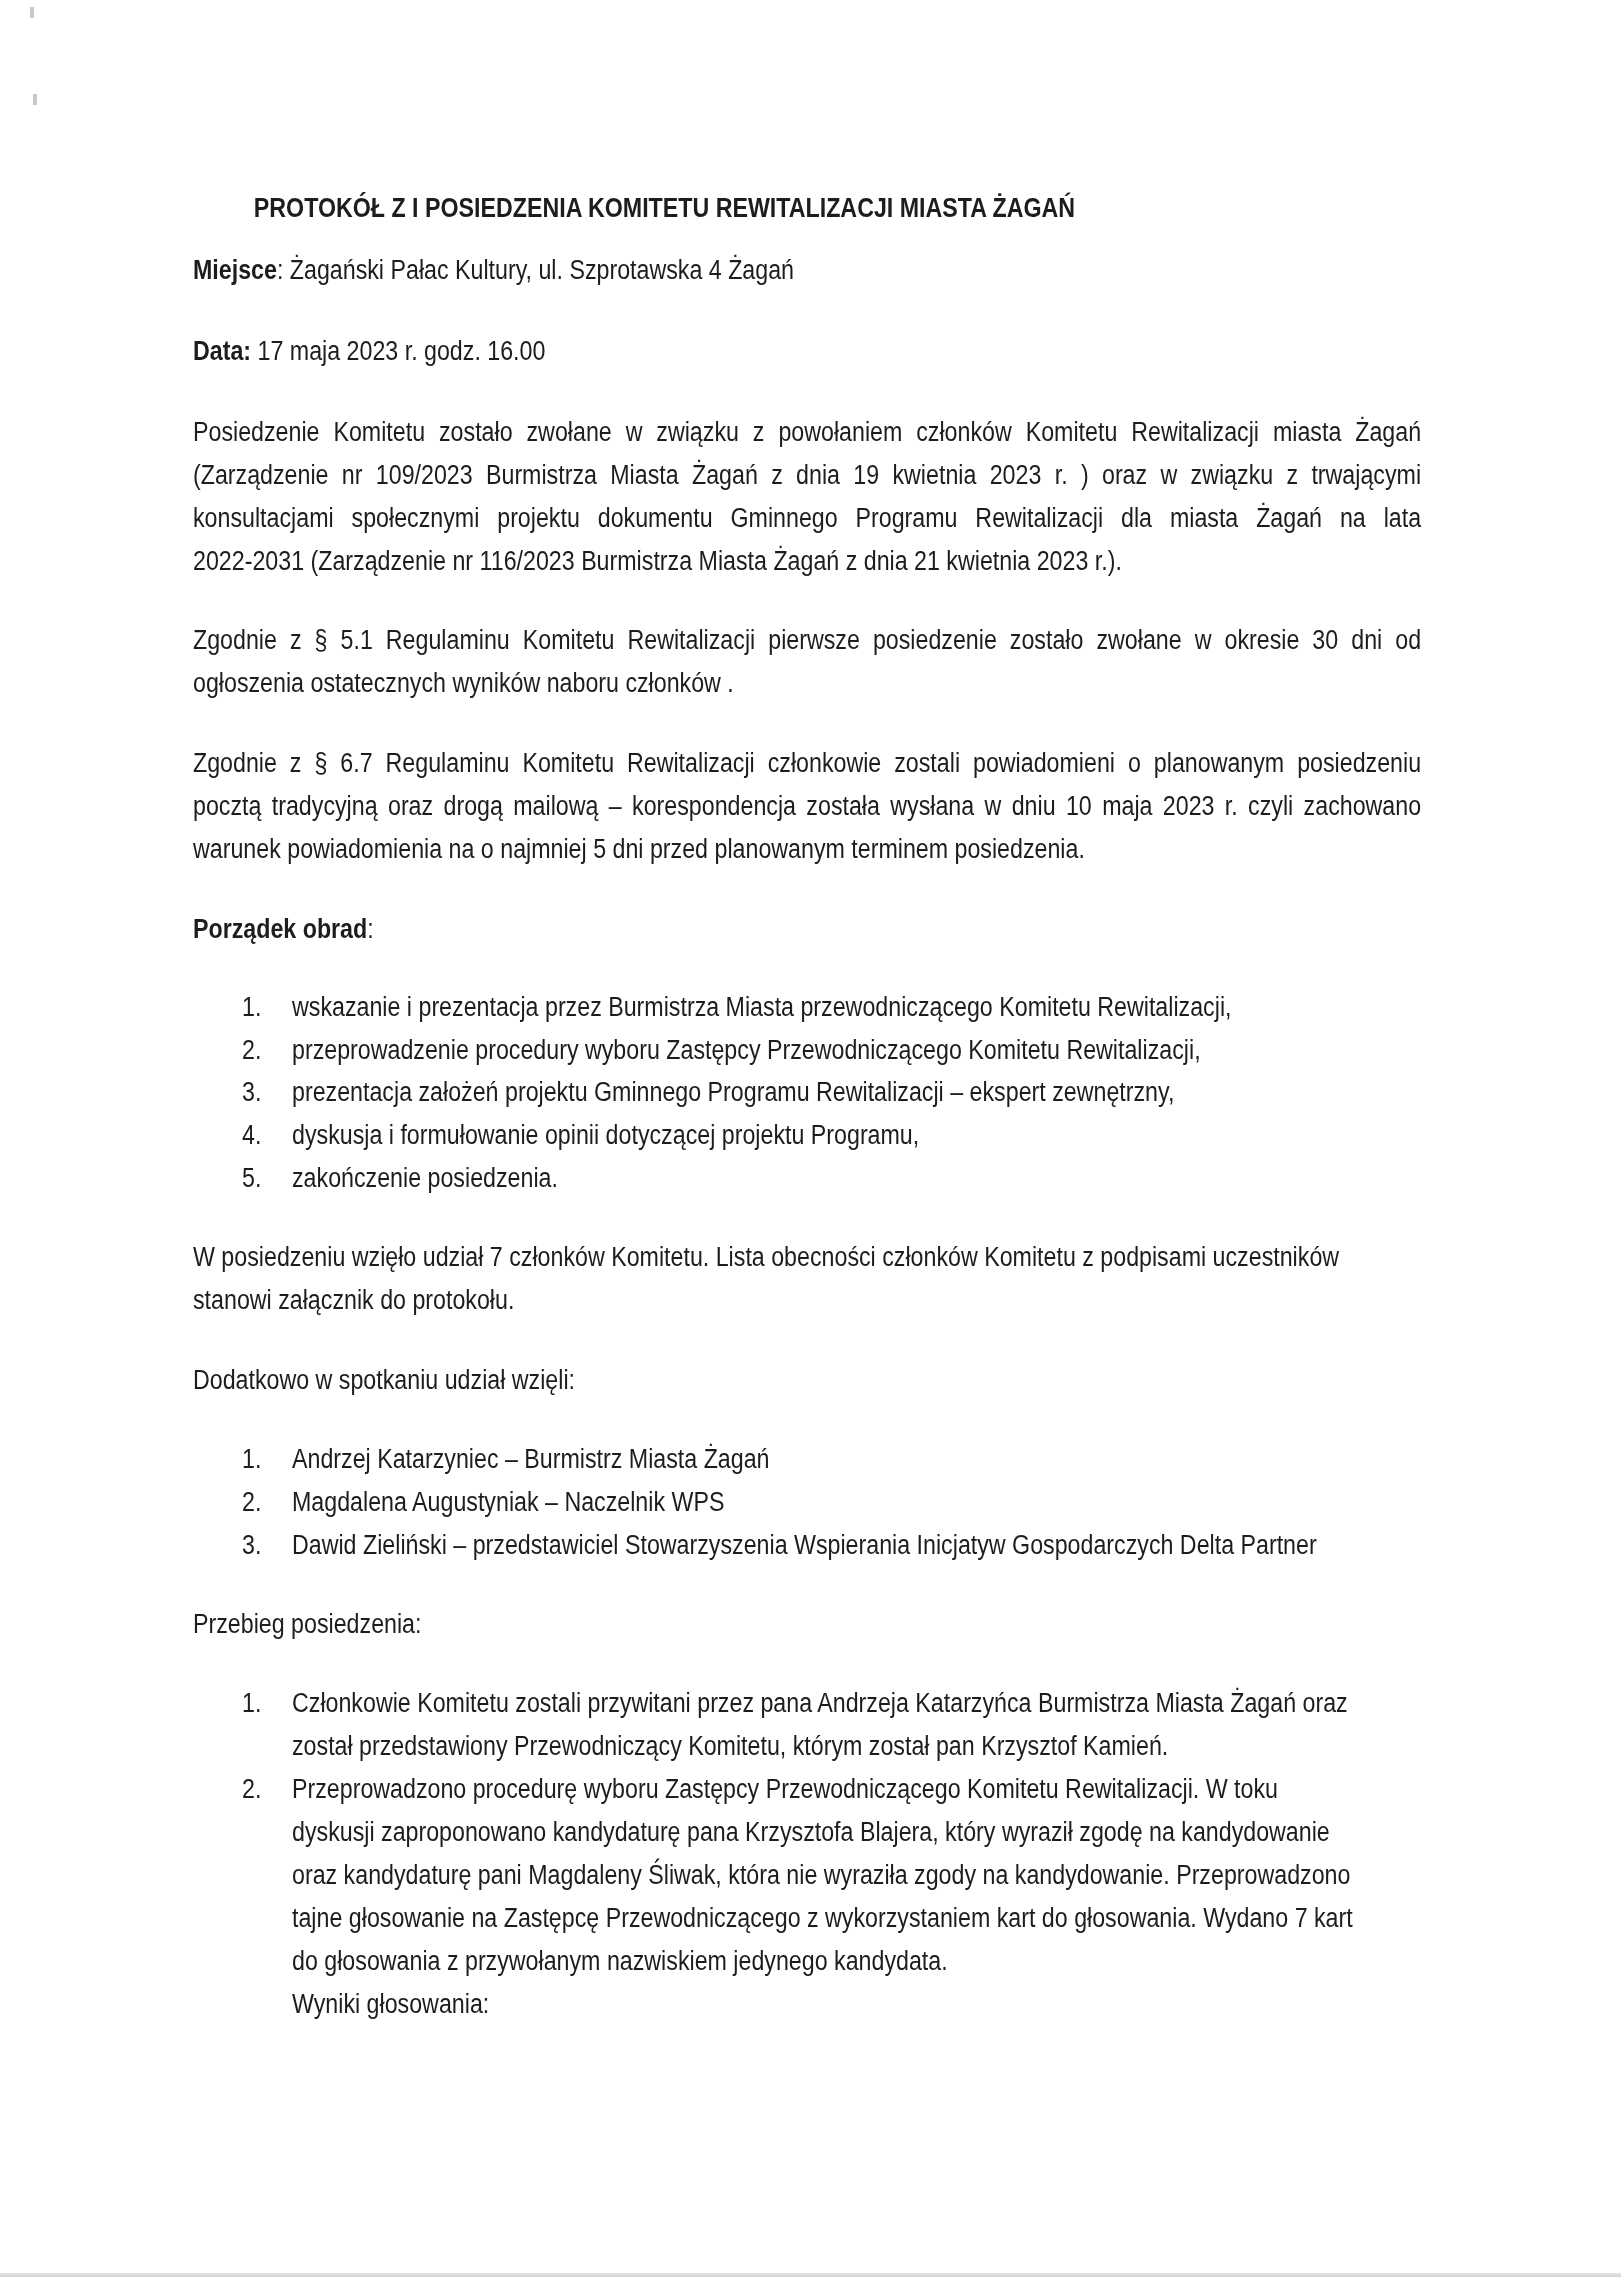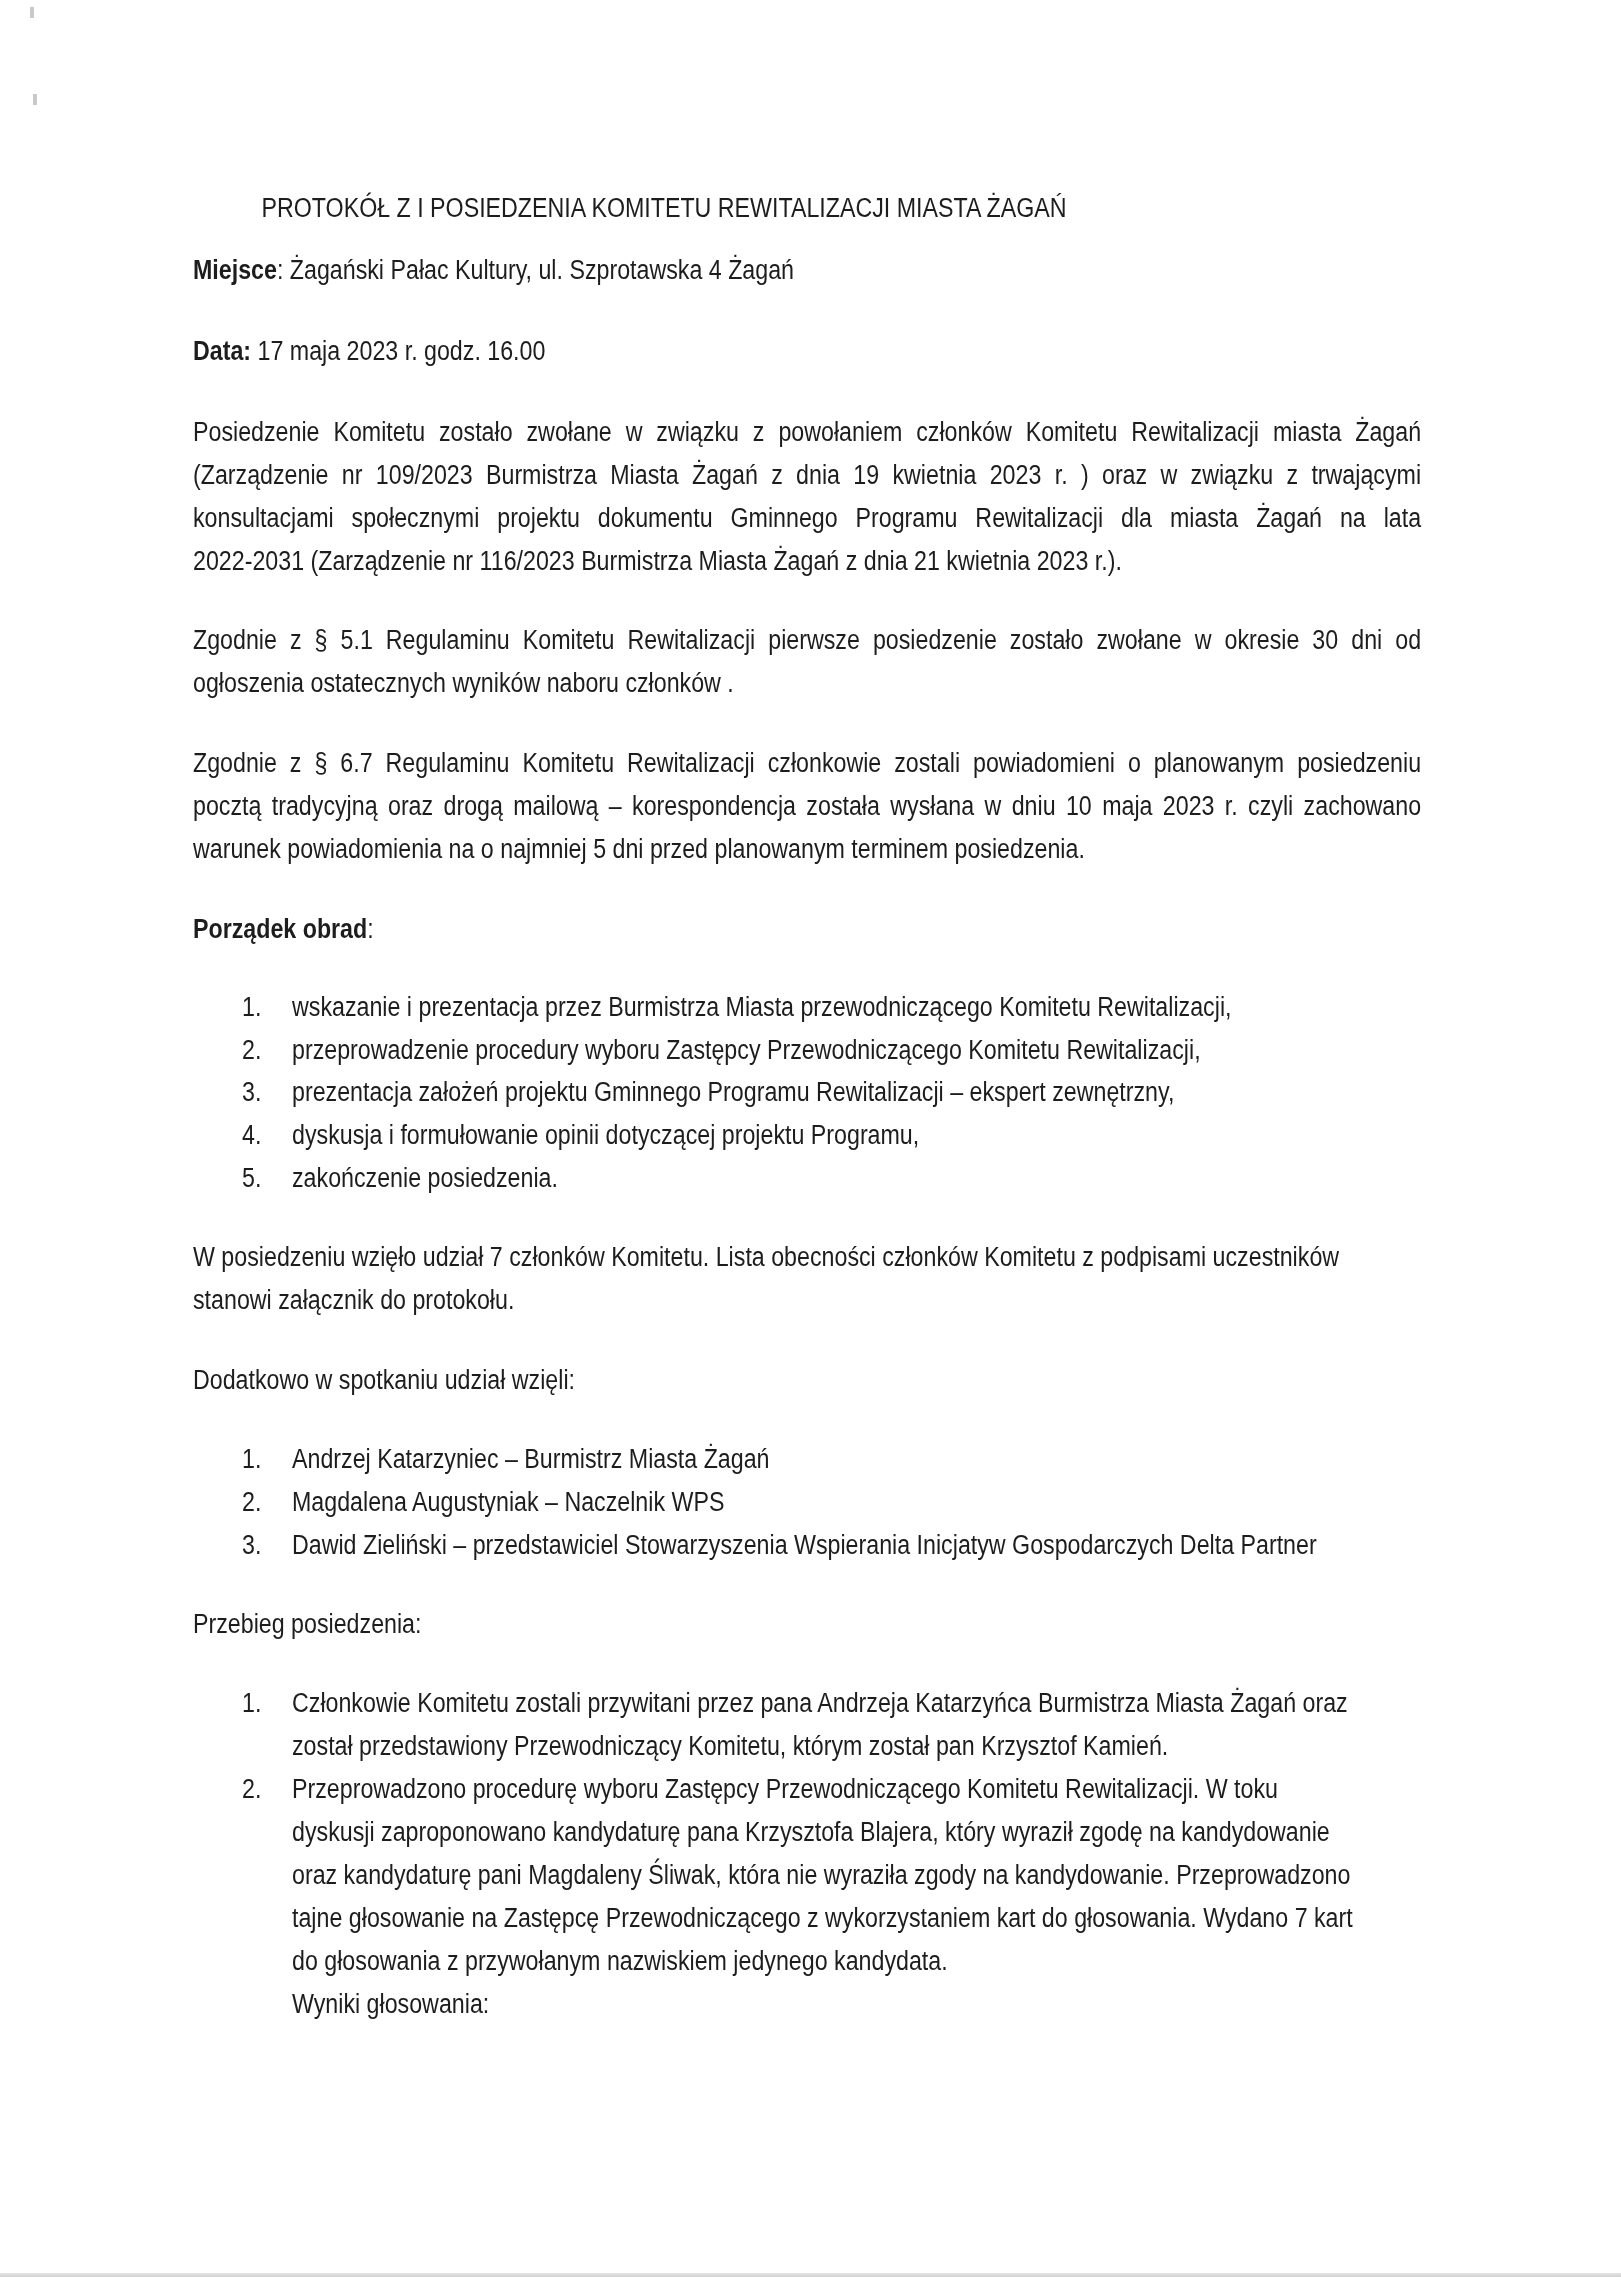--- a/index.html
+++ b/index.html
@@ -5,21 +5,21 @@
   html, body { margin: 0; padding: 0; background: #ffffff; }
   body { width: 1622px; height: 2293px; position: relative; overflow: hidden;
          font-family: "Liberation Sans", "DejaVu Sans", sans-serif; color: #1d1d1d; }
   .page { position: absolute; left: 0; top: 0; width: 1622px; height: 2293px; background: #fff; }
   .scan-mark { position: absolute; background: #c9c9c9; }
   .bottom-edge { position: absolute; left: 0; top: 2273px; width: 1622px; height: 3.6px;
                  background: linear-gradient(#e4e4e4, #d2d2d2); }
   .line { position: absolute; left: 193px; font-size: 27px; line-height: 32px; white-space: nowrap;
           transform-origin: 0 0; transform: scaleX(0.86); letter-spacing: 0; }
   .just { width: 1428px; text-align: justify; text-align-last: justify; white-space: normal; }
-  .title { position: absolute; left: 0; width: 1328px; text-align: center; font-weight: normal;
+  .title { position: absolute; left: 0; width: 1328px; text-align: center; font-weight: bold;
            font-size: 27px; line-height: 32px; }
   .title span { display: inline-block; transform: scaleX(0.86); }
   b { font-weight: bold; }
   .num { position: absolute; left: 242px; font-size: 27px; line-height: 32px; transform: scaleX(0.86); transform-origin: 0 0; }
   .item { position: absolute; left: 292px; font-size: 27px; line-height: 32px; white-space: nowrap;
           transform-origin: 0 0; transform: scaleX(0.86); }
 </style>
 </head>
 <body>
 

